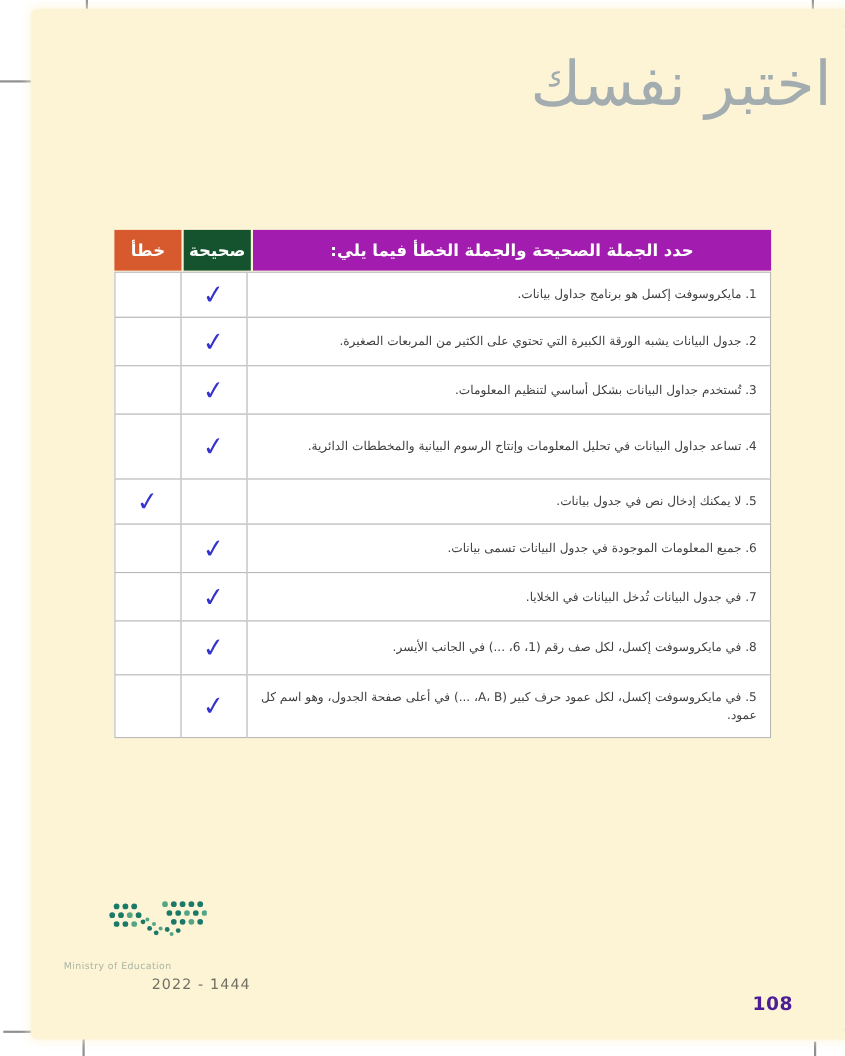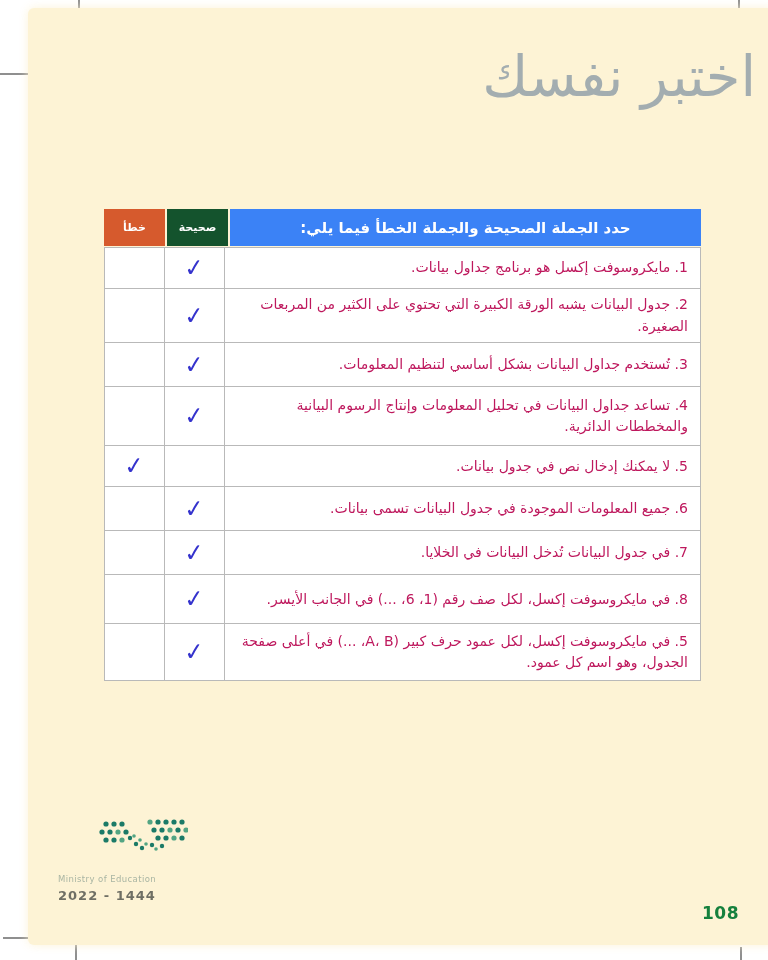--- a/index.html
+++ b/index.html
@@ -37,37 +37,37 @@
   }
   
   .qtable{
     position:absolute;top:202px;right:77px;width:597px;direction:rtl;
   }
   .t-row{display:flex;margin-top:-1px;}
   .t-row > div{box-sizing:border-box;}
   .t-head{gap:2px;margin-bottom:2px;}
   .t-head > div{border:none;margin:0;}
   .head-stmt{
-    flex:1;background:#3b82f6;color:#ffffff;font-weight:bold;font-size:15px;
+    flex:1;background:#a21caf;color:#ffffff;font-weight:bold;font-size:15px;
     height:37px;display:flex;align-items:center;justify-content:center;text-align:center;
   }
   .head-mark{
-    width:61px;flex:none;color:#ffffff;font-weight:bold;font-size:11px;
+    width:61px;flex:none;color:#ffffff;font-weight:bold;font-size:15px;
     height:37px;display:flex;align-items:center;justify-content:center;
   }
   .head-correct{background:#14532d;}
   .head-wrong{background:#d65a2d;}
   #rows-container .t-row > div{
     background:#ffffff;border:1px solid #b9b9b9;
   }
   #rows-container .t-row > div + div{margin-inline-start:-1px;}
   #rows-container .c-stmt{
     flex:1;display:flex;align-items:center;
     padding:5px 12px 5px 8px;
-    font-size:14px;color:#be185d;line-height:1.55;text-align:right;
+    font-size:11px;color:#404040;line-height:1.55;text-align:right;
   }
   #rows-container .c-mark{
     width:61px;flex:none;display:flex;align-items:center;justify-content:center;
   }
   #rows-container .t-row{min-height:45px;}
   #rows-container .t-row:nth-child(1){min-height:42px;}
   #rows-container .t-row:nth-child(4){min-height:60px;}
   #rows-container .t-row:nth-child(5){min-height:42px;}
   #rows-container .t-row:nth-child(8){min-height:50px;}
   #rows-container .t-row:nth-child(9){min-height:58px;}
@@ -76,24 +76,24 @@
     transform:rotate(-6deg);line-height:1;
   }
   
   .footer{position:absolute;left:30px;top:809px;width:170px;direction:ltr;}
   .logo-dots{display:block;margin-left:38px;margin-bottom:8px;}
   .m-ar{
     font-size:16px;font-weight:bold;color:#2c7a66;direction:rtl;text-align:left;
     line-height:1.1;
   }
   .m-en{font-size:8.5px;color:#a9b5a3;margin-top:21px;letter-spacing:.4px;}
-  .m-years{font-size:13px;color:#6f6f64;margin-top:4px;letter-spacing:1px;font-weight:bold;}
+  .m-years{font-size:13px;color:#6f6f64;margin-top:4px;letter-spacing:1px;font-weight:normal;text-align:right;}
   .pagenum{
-    position:absolute;top:895px;left:674px;
-    font-size:17px;font-weight:bold;color:#15803d;letter-spacing:.5px;
+    position:absolute;top:895px;left:656px;
+    font-size:17px;font-weight:bold;color:#4c1d95;letter-spacing:.5px;
   }
 </style>
 </head>
 <body>
 
 <div class="crop v cm-tl-v"></div>
 <div class="crop h cm-tl-h"></div>
 <div class="crop v cm-tr-v"></div>
 <div class="crop h cm-tr-h"></div>
 <div class="crop v cm-br-v"></div>

